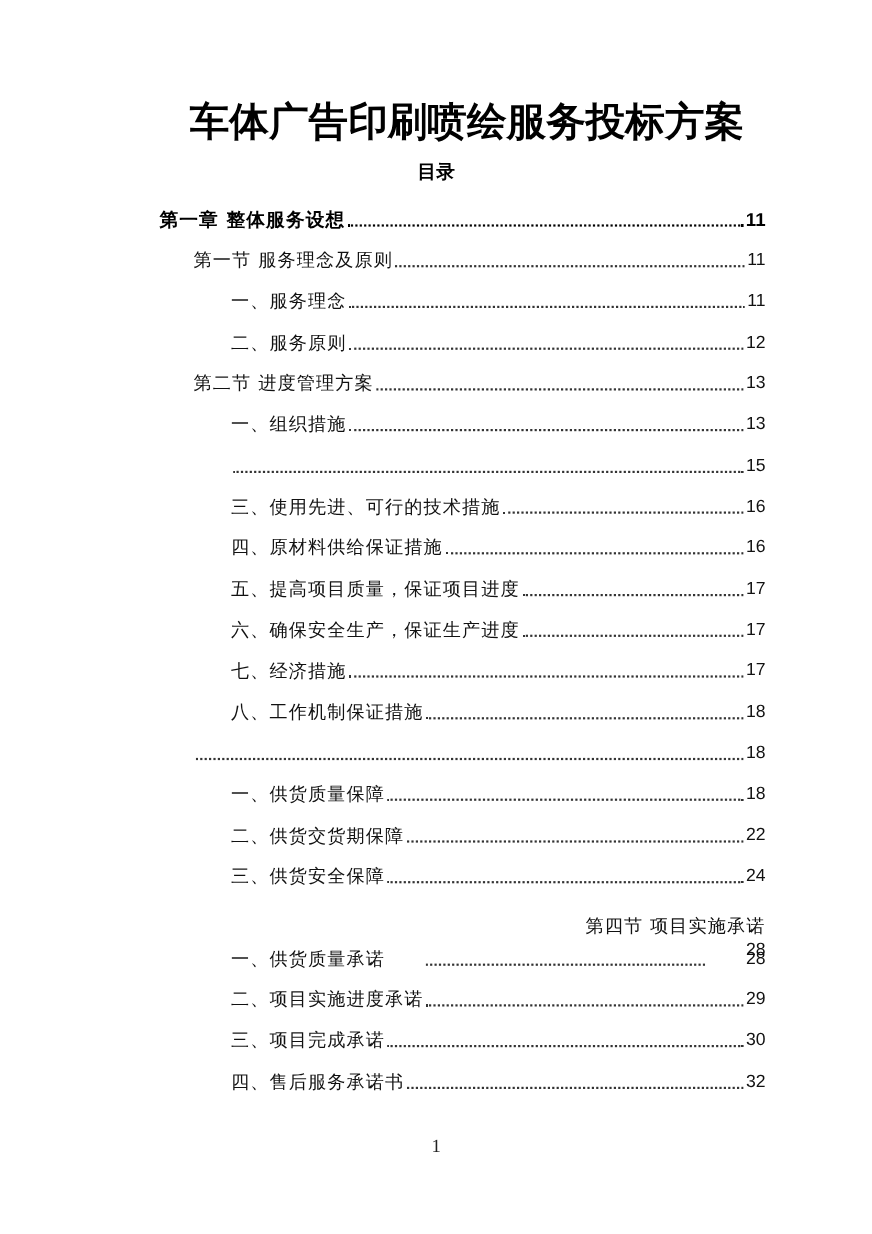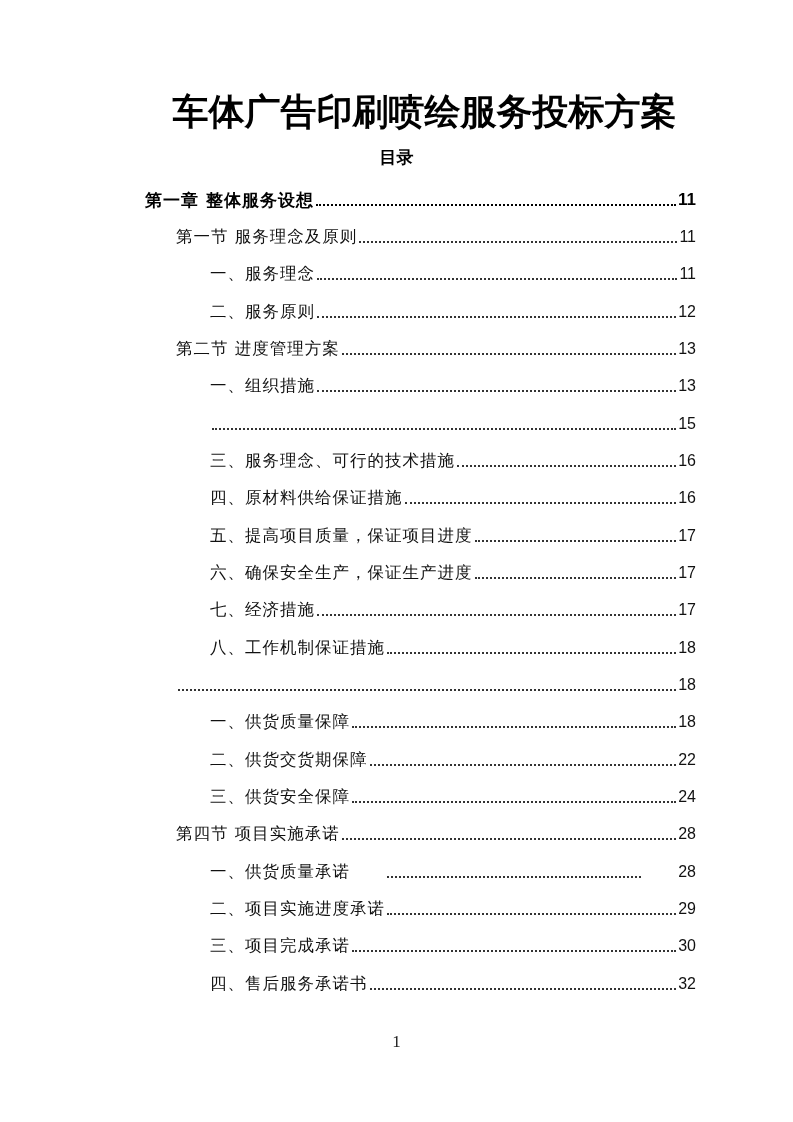--- a/index.html
+++ b/index.html
@@ -138,21 +138,21 @@
   <div class="toc-row level-3" style="top:186px; left:186px; width:486px;">
     <span class="label">一、组织措施</span>
     <span class="leader"></span>
     <span class="page">13</span>
   </div>
   <div class="toc-row level-3" style="top:224px; left:186px; width:486px;">
     <span class="leader"></span>
     <span class="page">15</span>
   </div>
   <div class="toc-row level-3" style="top:261px; left:186px; width:486px;">
-    <span class="label">三、服务理念、可行的技术措施</span>
+    <span class="label">三、使用先进、可行的技术措施</span>
     <span class="leader"></span>
     <span class="page">16</span>
   </div>
   <div class="toc-row level-3" style="top:298px; left:186px; width:486px;">
     <span class="label">四、原材料供给保证措施</span>
     <span class="leader"></span>
     <span class="page">16</span>
   </div>
   <div class="toc-row level-3" style="top:336px; left:186px; width:486px;">
     <span class="label">五、提高项目质量，保证项目进度</span>
@@ -186,21 +186,21 @@
   <div class="toc-row level-3" style="top:560px; left:186px; width:486px;">
     <span class="label">二、供货交货期保障</span>
     <span class="leader"></span>
     <span class="page">22</span>
   </div>
   <div class="toc-row level-3" style="top:597px; left:186px; width:486px;">
     <span class="label">三、供货安全保障</span>
     <span class="leader"></span>
     <span class="page">24</span>
   </div>
-  <div class="toc-row level-2" style="top:634px; left:152px; width:520px;">
+  <div class="toc-row level-2" style="top:654px; left:152px; width:520px;flex-direction:column;">
     <span class="label">第四节  项目实施承诺</span>
     <span class="leader"></span>
     <span class="page">28</span>
   </div>
   <div class="toc-row level-3" style="top:672px; left:186px; width:486px;gap:35px;">
     <span class="label">一、供货质量承诺</span>
     <span class="leader"></span>
     <span class="page">28</span>
   </div>
   <div class="toc-row level-3" style="top:709px; left:186px; width:486px;">

